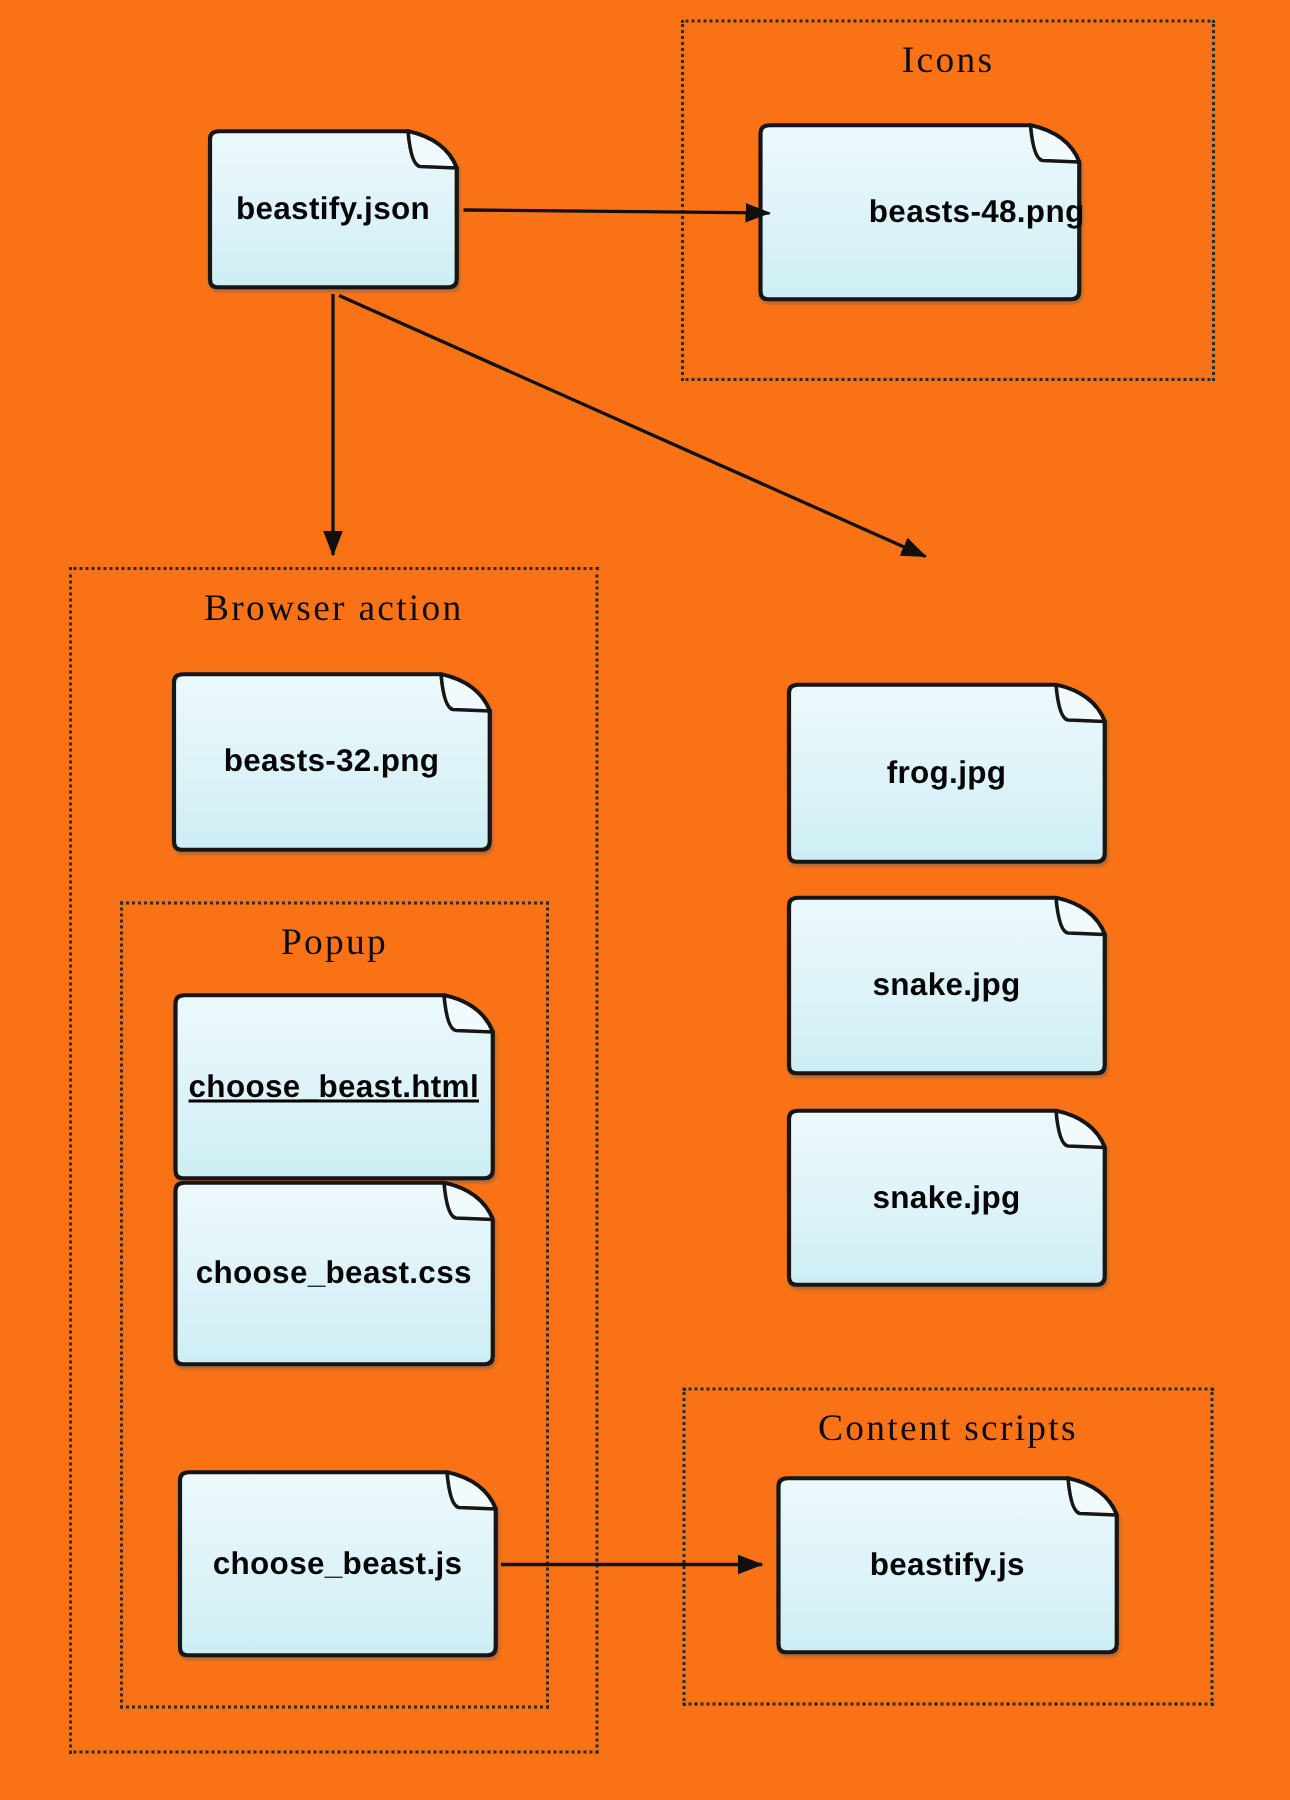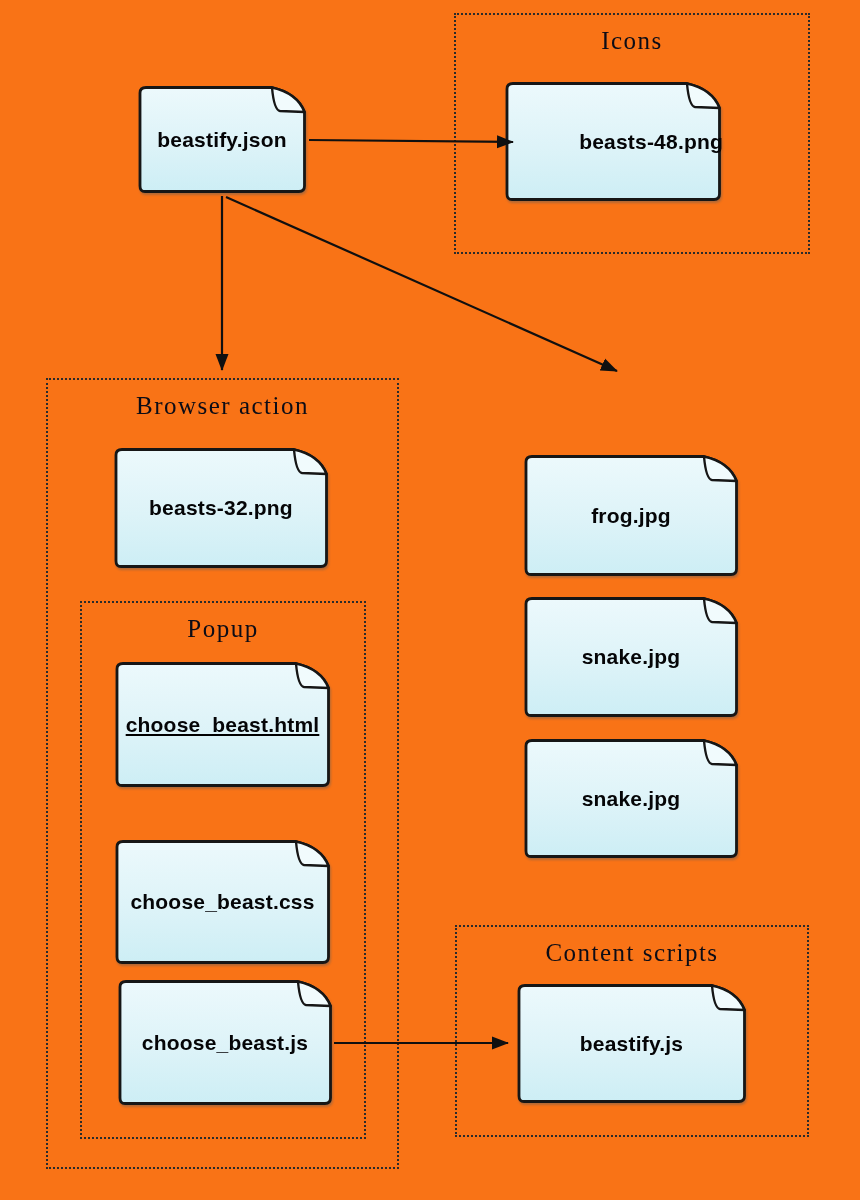--- a/index.html
+++ b/index.html
@@ -90,21 +90,21 @@
   </div>
 
   <div class="file-node shadow" style="left:113px;top:660px;width:219px;height:129px;text-decoration:underline;">
       <svg class="shape" width="219" height="129">
         <path d="M 4 9 Q 4 3.5 10 3.5 L 183 3.5 Q 208 9 215.5 28 L 215.5 120 Q 215.5 125.5 210 125.5 L 9 125.5 Q 4 125.5 4 120 Z" fill="url(#nodeGrad)" stroke="#161616" stroke-width="2.8" stroke-linejoin="round"></path>
         <path d="M 183 3.5 Q 208 9 215.5 28 L 191 27 Q 185 26 183 3.5 Z" fill="#f1fbfd" stroke="#161616" stroke-width="2.4" stroke-linejoin="round"></path>
       </svg>
     <span class="file-label">choose_beast.html</span>
   </div>
 
-  <div class="file-node shadow" style="left:113px;top:838px;width:219px;height:128px;">
+  <div class="file-node shadow" style="left:113px;top:785px;width:219px;height:128px;">
       <svg class="shape" width="219" height="128">
         <path d="M 4 9 Q 4 3.5 10 3.5 L 183 3.5 Q 208 9 215.5 28 L 215.5 119 Q 215.5 124.5 210 124.5 L 9 124.5 Q 4 124.5 4 119 Z" fill="url(#nodeGrad)" stroke="#161616" stroke-width="2.8" stroke-linejoin="round"></path>
         <path d="M 183 3.5 Q 208 9 215.5 28 L 191 27 Q 185 26 183 3.5 Z" fill="#f1fbfd" stroke="#161616" stroke-width="2.4" stroke-linejoin="round"></path>
       </svg>
     <span class="file-label">choose_beast.css</span>
   </div>
 
   <div class="file-node shadow" style="left:116px;top:978px;width:218px;height:129px;">
       <svg class="shape" width="218" height="129">
         <path d="M 4 9 Q 4 3.5 10 3.5 L 182 3.5 Q 207 9 214.5 28 L 214.5 120 Q 214.5 125.5 209 125.5 L 9 125.5 Q 4 125.5 4 120 Z" fill="url(#nodeGrad)" stroke="#161616" stroke-width="2.8" stroke-linejoin="round"></path>

